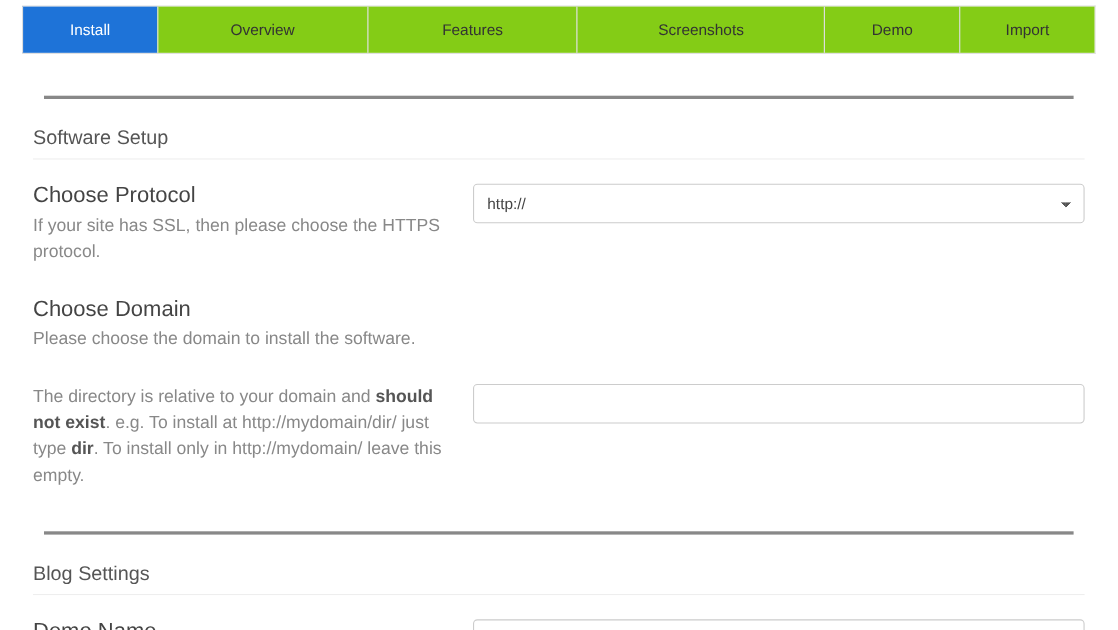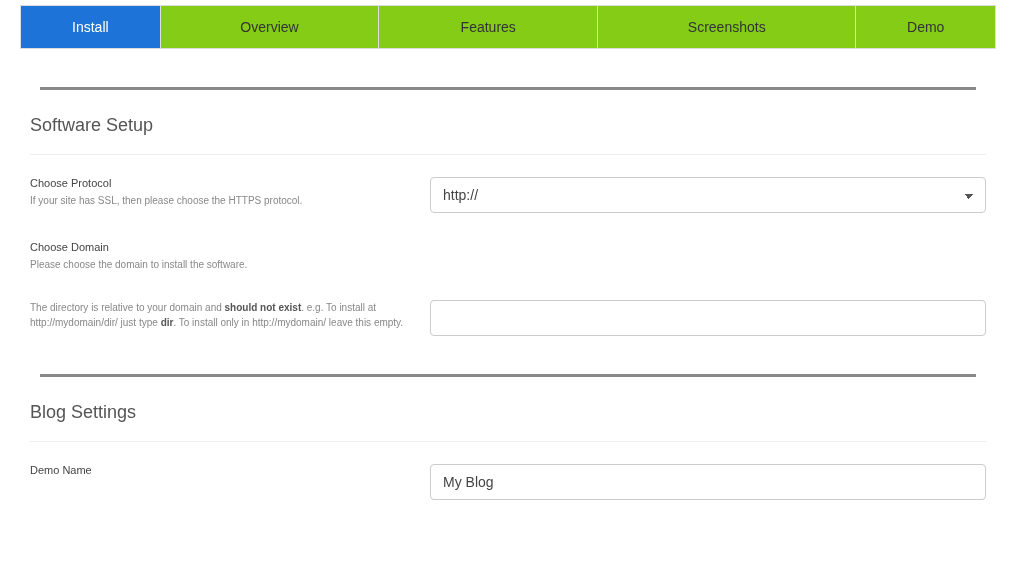--- a/index.html
+++ b/index.html
@@ -38,41 +38,41 @@
       height: 3px;
       background: #888;
       margin: 38px 10px 0 10px;
     }
     .content { padding: 0 10px; }
     .section-title {
       font-size: 18px;
       color: #555;
       font-weight: 500;
       margin-top: 25px;
-      padding-bottom: 18px;
+      padding-bottom: 8px;
       border-bottom: 1px solid #eee;
       margin-bottom: 22px;
     }
     .row {
       display: flex;
       margin-bottom: 28px;
       align-items: flex-start;
     }
     .row-left {
       flex: 0 0 400px;
       padding-right: 20px;
     }
     .row-right { flex: 1; }
     .field-label {
-      font-size: 11px;
+      font-size: 20px;
       color: #444;
       margin-bottom: 4px;
     }
     .field-help {
-      font-size: 10px;
+      font-size: 16px;
       color: #888;
       line-height: 1.5;
     }
     .field-help strong { color: #555; font-weight: 600; }
     select, input[type="text"] {
       width: 100%;
       padding: 9px 12px;
       font-size: 14px;
       color: #444;
       border: 1px solid #ccc;
@@ -92,20 +92,21 @@
   </style>
 </head>
 <body>
 
 <div class="tabs">
   <div class="tab narrow active">Install</div>
   <div class="tab">Overview</div>
   <div class="tab">Features</div>
   <div class="tab wide">Screenshots</div>
   <div class="tab narrow">Demo</div>
+  <div class="tab narrow">Import</div>
 </div>
 
 <div class="content">
 
   <div class="section-bar"></div>
   <div class="section-title">Software Setup</div>
 
   <div class="row">
     <div class="row-left">
       <div class="field-label">Choose Protocol</div>

